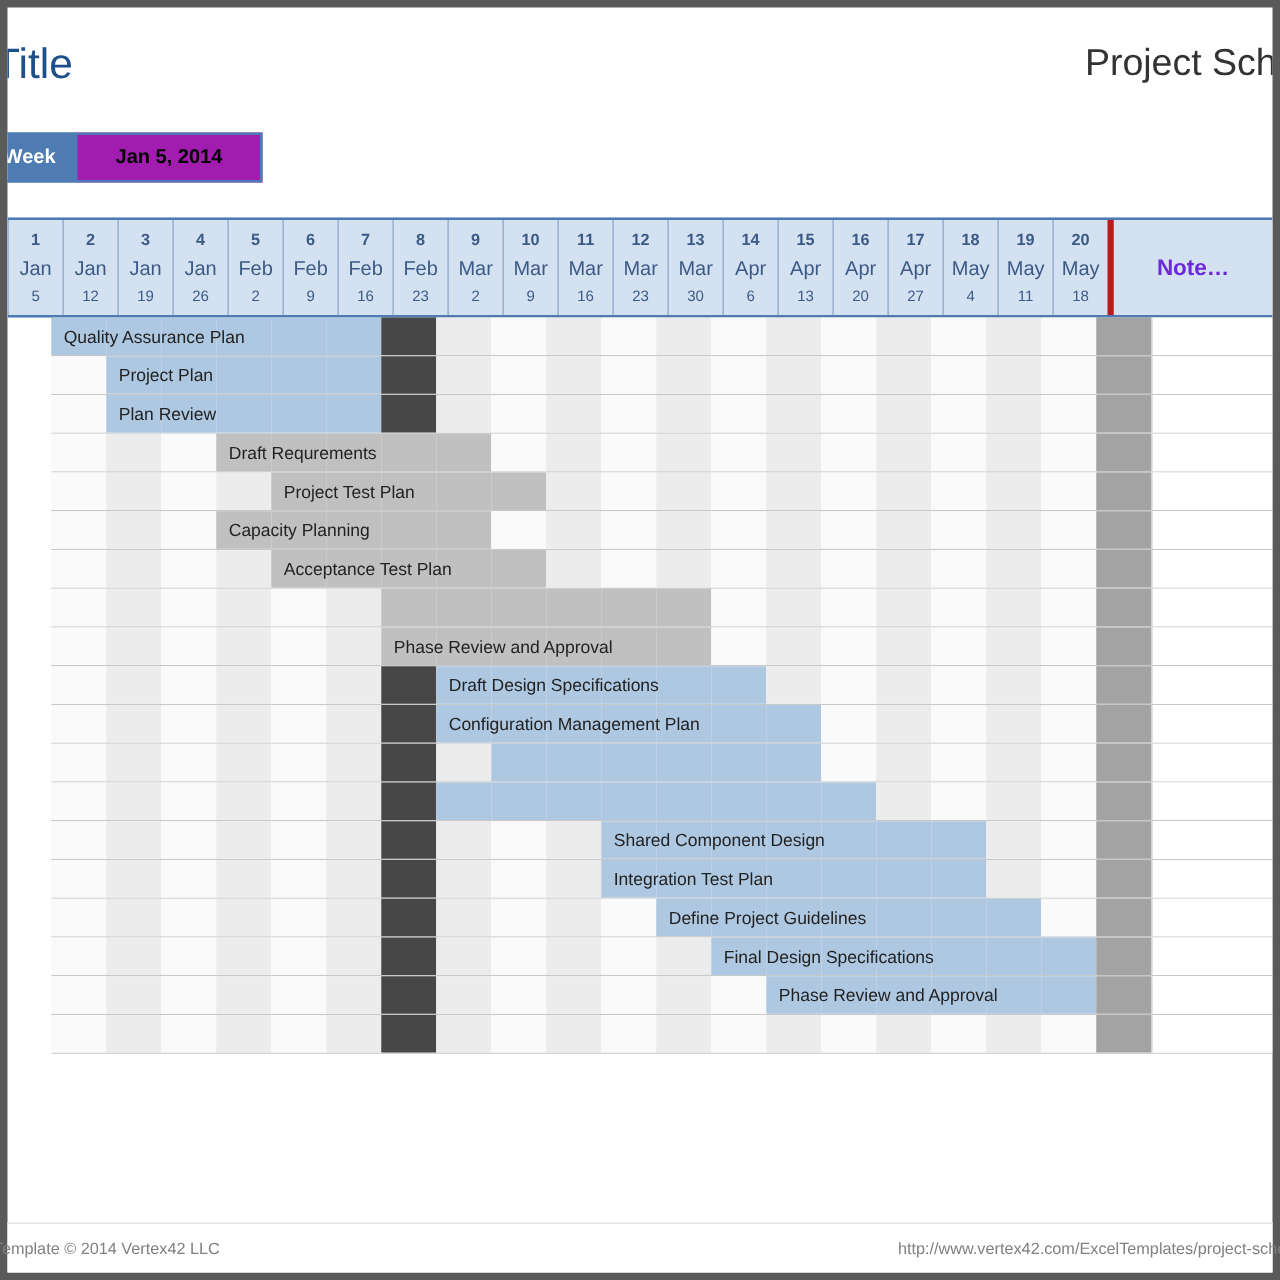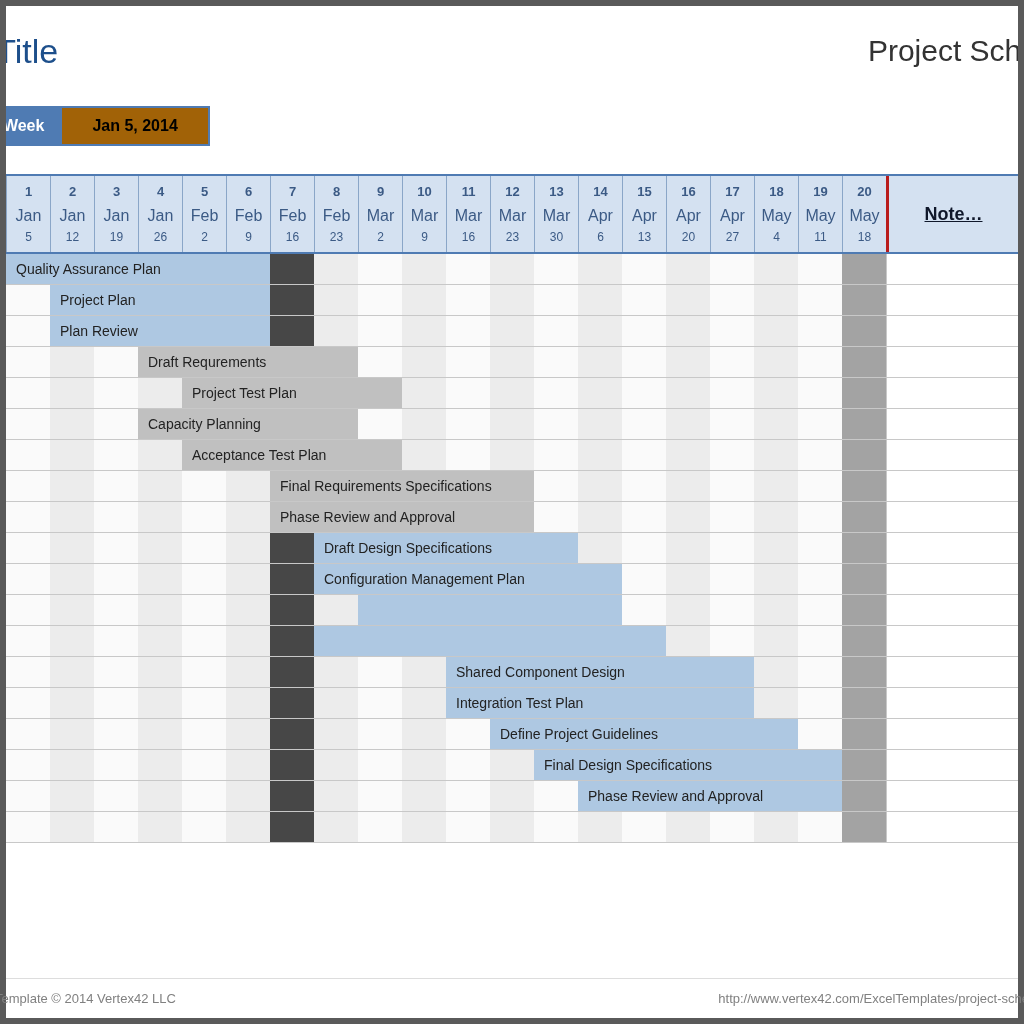--- a/index.html
+++ b/index.html
@@ -55,21 +55,21 @@
     background: #4f7bb3;
     color: #fff;
     font-weight: bold;
     font-size: 16px;
     padding: 0 14px;
     display: flex;
     align-items: center;
     border: 2px solid #4f7bb3;
   }
   .start-week-date {
-    background: #a16207;
+    background: #a21caf;
     border: 2px solid #4f7bb3;
     font-weight: bold;
     font-size: 16px;
     padding: 0 30px;
     display: flex;
     align-items: center;
   }
   
   .grid {
     position: absolute;
@@ -97,37 +97,37 @@
     color: #3b5a85;
     box-sizing: border-box;
     padding-top: 6px;
     line-height: 1.6;
   }
   .week-col .wn { font-weight: bold; }
   .week-col .mn { font-size: 16px; }
   .week-col .dy { font-size: 12px; }
   .notes-col {
     flex: 1 1 auto;
-    border-left: 3px solid #b91c1c;
+    border-left: 5px solid #b91c1c;
     display: flex;
     align-items: center;
     justify-content: center;
     font-size: 18px;
-    color: #0f172a;
+    color: #6d28d9;
     font-weight: bold;
-    text-decoration: underline;
   }
   .rows {
     position: relative;
   }
   .data-row {
     height: 30px;
     border-bottom: 1px solid #c8c8c8;
     position: relative;
     display: flex;
+    margin-left: 35px;
   }
   .cell {
     width: 44px;
     flex: 0 0 44px;
     box-sizing: border-box;
   }
   .cell.odd { background: #fafafa; }
   .cell.even { background: #ececec; }
   .cell.dark { background: #474747; }
   .cell.bar-lt { background: #aec8e2; }
@@ -517,21 +517,20 @@
             <div class="cell even bar-dk"></div>
             <div class="cell odd"></div>
             <div class="cell even"></div>
             <div class="cell odd"></div>
             <div class="cell even"></div>
             <div class="cell odd"></div>
             <div class="cell even"></div>
             <div class="cell odd"></div>
             <div class="cell bar-end"></div>
             <div class="notes-cell"></div>
-            <div class="row-label" style="left: 268px;">Final Requirements Specifications</div>
           </div>
           <div class="data-row">
             <div class="cell odd"></div>
             <div class="cell even"></div>
             <div class="cell odd"></div>
             <div class="cell even"></div>
             <div class="cell odd"></div>
             <div class="cell even"></div>
             <div class="cell odd bar-dk"></div>
             <div class="cell even bar-dk"></div>

